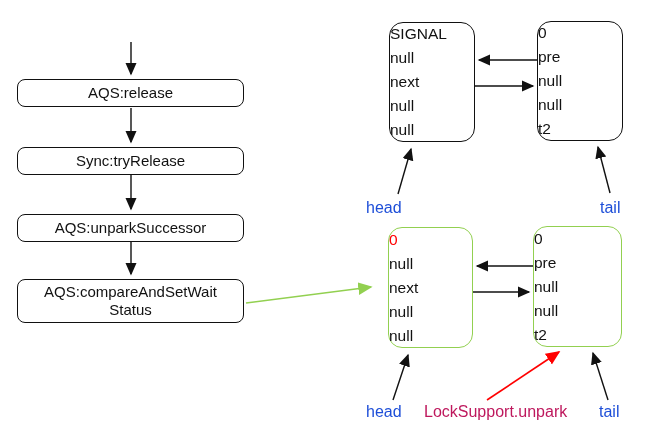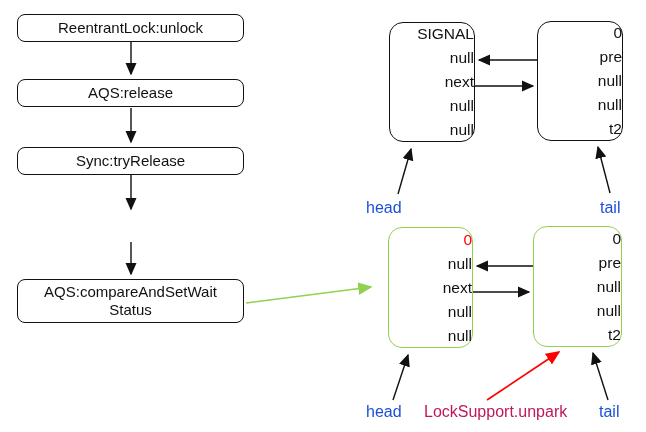--- a/index.html
+++ b/index.html
@@ -12,21 +12,21 @@
     position:absolute;left:17px;width:227px;height:28px;
     border:1.6px solid #111;border-radius:8px;background:#fff;
     display:flex;align-items:center;justify-content:center;
     font-size:15px;line-height:1.2;text-align:center;box-sizing:border-box;
   }
   .fc-box.tall{height:44px;flex-direction:column;justify-content:center;}
   
   .node{
     position:absolute;border:1.6px solid #111;border-radius:14px;background:#fff;
     box-sizing:border-box;display:flex;flex-direction:column;justify-content:center;
-    font-size:15.5px;text-align:right;padding-left:19px;
+    font-size:15.5px;text-align:left;
   }
   .node .row{line-height:24px;height:24px;}
   .node.green{border-color:#92d050;border-width:1.4px;}
   .row.red{color:#ff0000;}
   .lbl{
     position:absolute;font-size:16px;line-height:18px;white-space:nowrap;color:#1d4ed8;
   }
   .lbl.red{color:#be185d;}
   .arrows{position:absolute;left:0;top:0;width:646px;height:432px;pointer-events:none;}
 </style>
@@ -63,23 +63,23 @@
 
     <line x1="533" y1="266" x2="477" y2="266" stroke="#111" stroke-width="1.4" marker-end="url(#ah-black)"></line>
     <line x1="473" y1="292" x2="529" y2="292" stroke="#111" stroke-width="1.4" marker-end="url(#ah-black)"></line>
 
     <line x1="393" y1="400" x2="408" y2="355" stroke="#111" stroke-width="1.4" marker-end="url(#ah-black)"></line>
     <line x1="608" y1="400" x2="593" y2="353" stroke="#111" stroke-width="1.4" marker-end="url(#ah-black)"></line>
 
     <line x1="487" y1="400" x2="559" y2="352" stroke="#ff0000" stroke-width="1.6" marker-end="url(#ah-red)"></line>
   </svg>
 
-  <div class="fc-box" style="top:14px;">ReentrantLock:unlock</div>
   <div class="fc-box" style="top:147px;">Sync:tryRelease</div>
   <div class="fc-box" style="top:79px;">AQS:release</div>
+  <div class="fc-box" style="top:214px;">AQS:unparkSuccessor</div>
   <div class="fc-box tall" style="top:279px;">
     <span>AQS:compareAndSetWait</span>
     <span>Status</span>
   </div>
 
   <div class="node" style="left:389px;top:22px;width:86px;height:120px;">
     <div class="row">SIGNAL</div>
     <div class="row">null</div>
     <div class="row">next</div>
     <div class="row">null</div>

